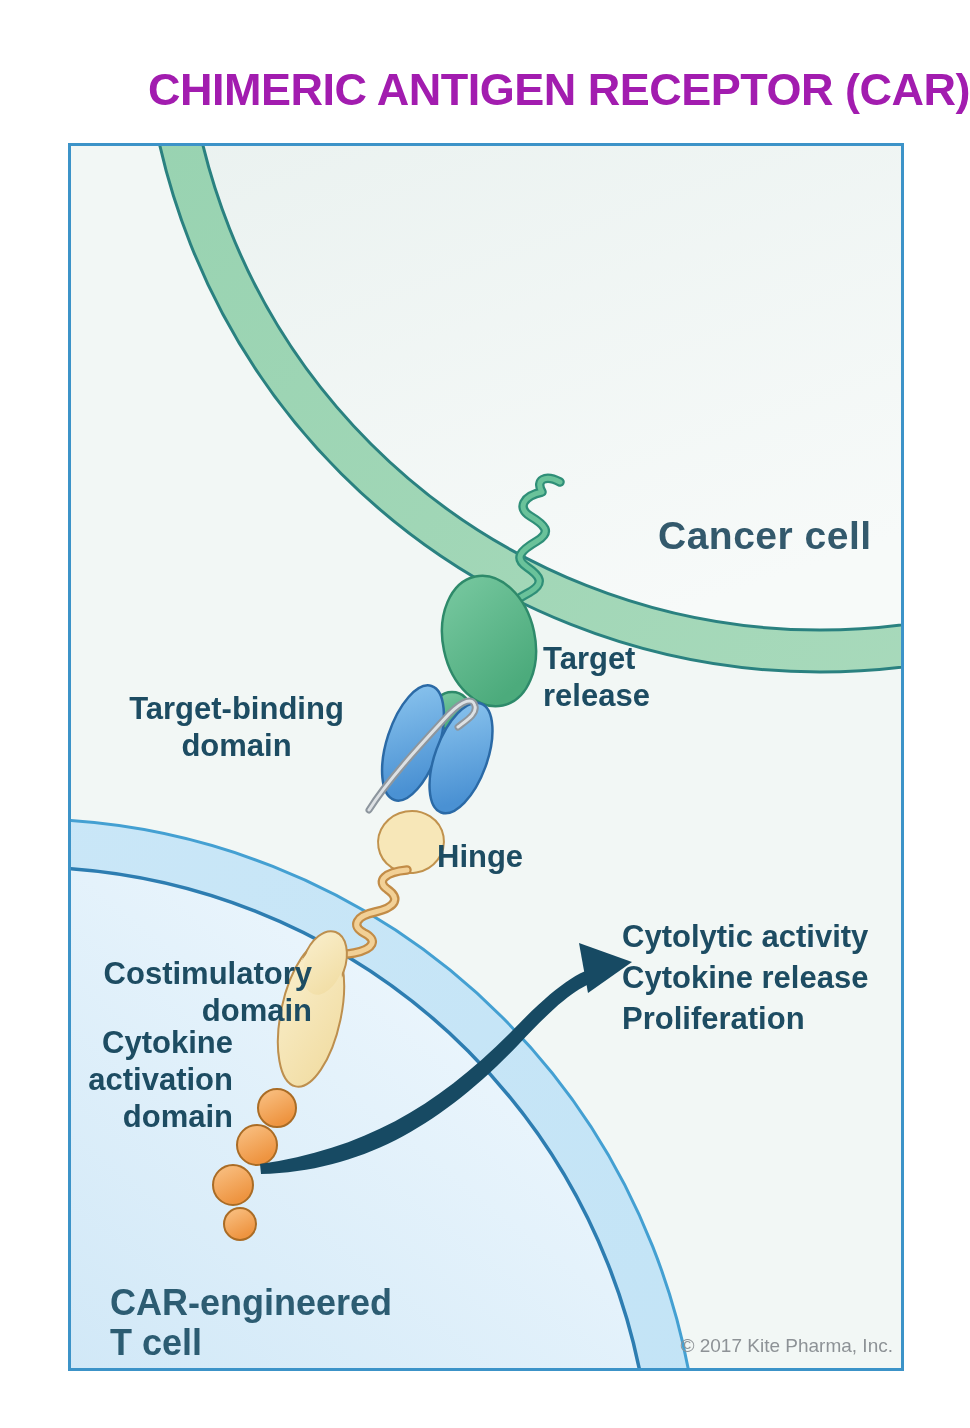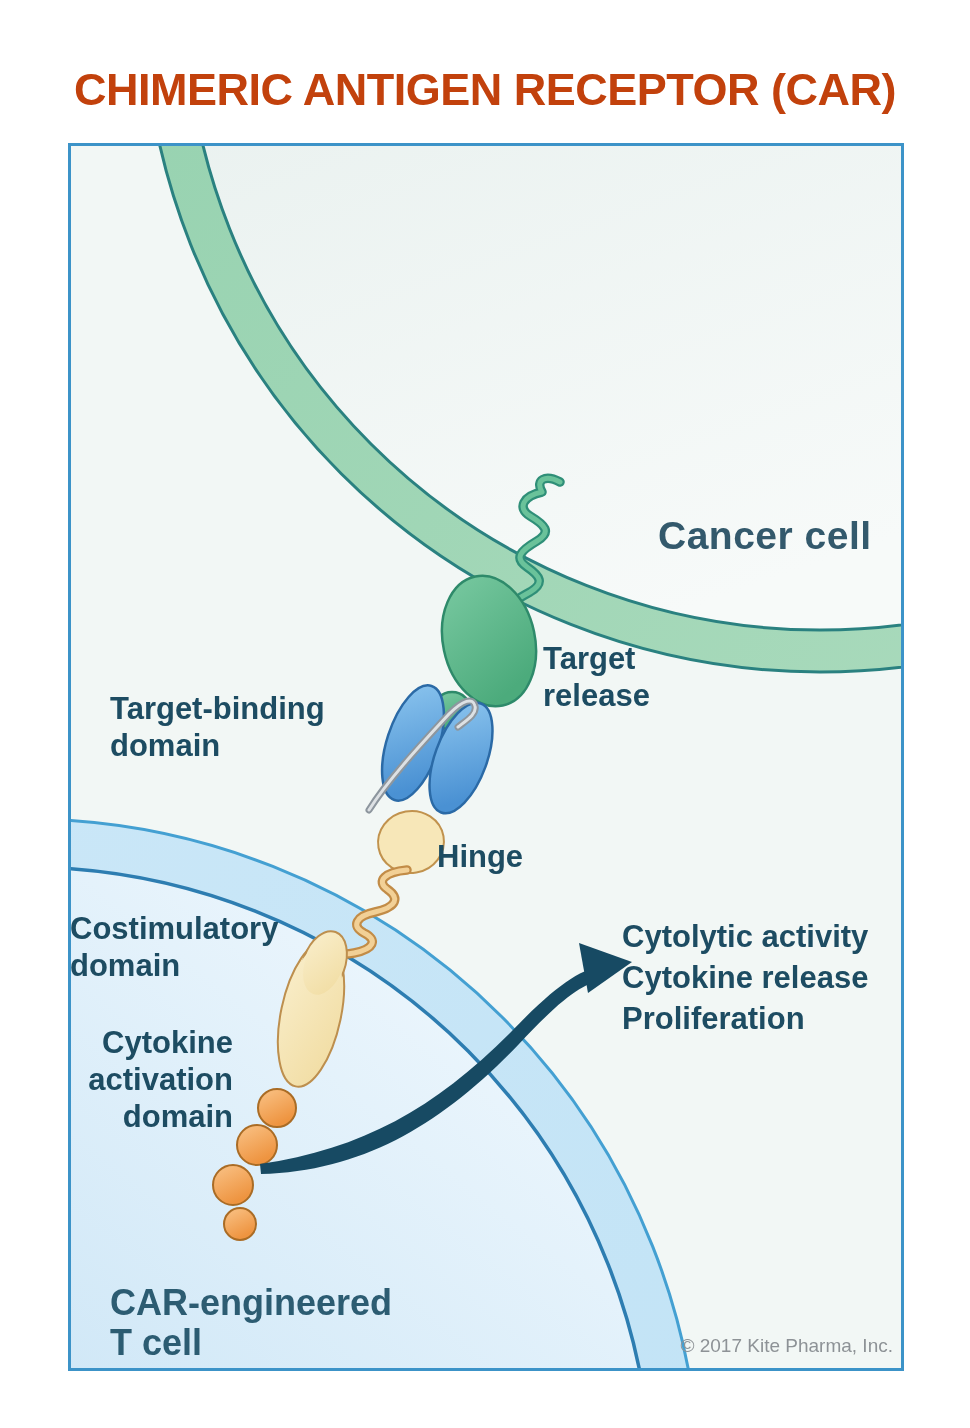--- a/index.html
+++ b/index.html
@@ -3,40 +3,40 @@
 <meta charset="utf-8">
 <style>
   html,body { margin:0; padding:0; background:#ffffff; }
   .canvas {
     position:relative; width:970px; height:1428px;
     background:#ffffff; overflow:hidden;
     font-family:"Liberation Sans", sans-serif;
   }
   .title {
     position:absolute; top:64px; left:0; right:0;
-    text-align:center; font-size:45px; font-weight:bold;
-    letter-spacing:-0.5px; color:#c2410c; margin:0;
+    text-align:right; font-size:45px; font-weight:bold;
+    letter-spacing:-0.5px; color:#a21caf; margin:0;
   }
   .frame {
     position:absolute; left:68px; top:143px;
     width:830px; height:1222px;
     border:3px solid #3c93c8; background:#f2f7f5;
     overflow:hidden;
   }
   .frame svg { display:block; }
   .lbl {
     position:absolute; color:#1d4c62; font-weight:bold;
     font-size:31px; line-height:37px; white-space:nowrap;
   }
   .lbl.light { font-weight:700; }
   #lbl-cancer   { left:658px; top:517px; font-size:39px; color:#33596c; letter-spacing:0.5px; }
   #lbl-antigen  { left:543px; top:640px; }
-  #lbl-binding  { left:110px; top:690px; width:253px; text-align:left; }
+  #lbl-binding  { left:110px; top:690px; width:253px; text-align:center; }
   #lbl-hinge    { left:437px; top:838px; }
-  #lbl-costim   { left:70px;  top:910px; width:242px; }
+  #lbl-costim   { left:70px;  top:955px; width:242px; text-align:right; }
   #lbl-essential{ left:50px;  top:1024px; width:183px; text-align:right; }
   #lbl-outcomes { left:622px; top:916px; line-height:41px; }
   #lbl-tcell    { left:90px;  top:1283px; font-size:36px; color:#2c5c72; line-height:40px;margin-left:20px; }
   #lbl-footer   { position:absolute; right:77px; top:1335px; font-size:19px;
                   font-weight:400; color:#8d9296; }
 </style>
 </head>
 <body>
 
 <div class="canvas">

